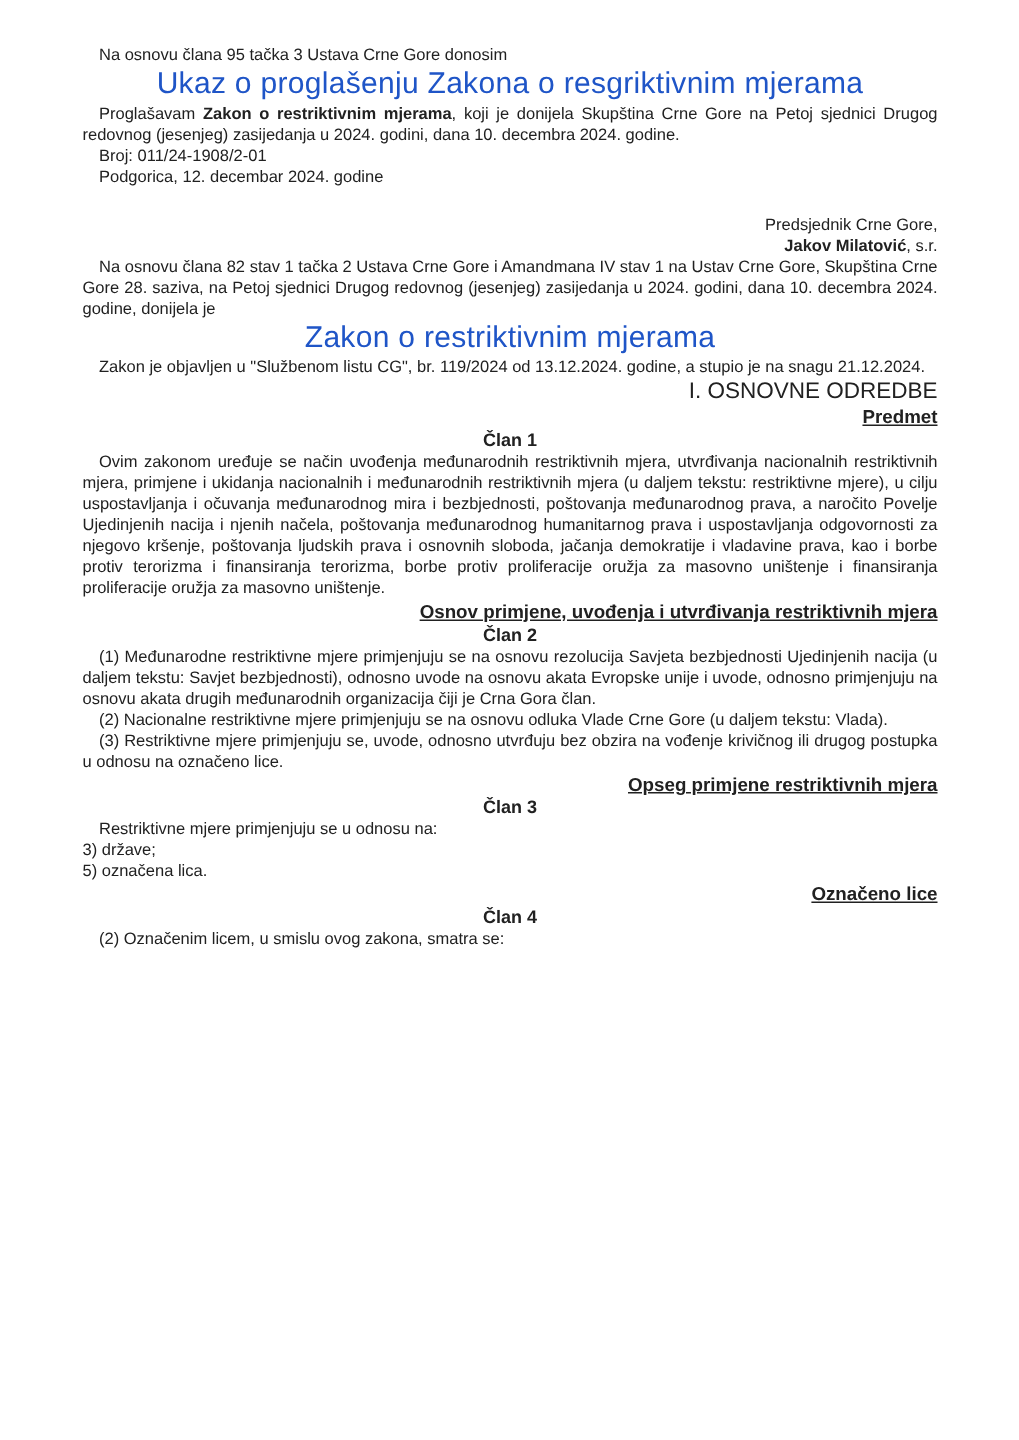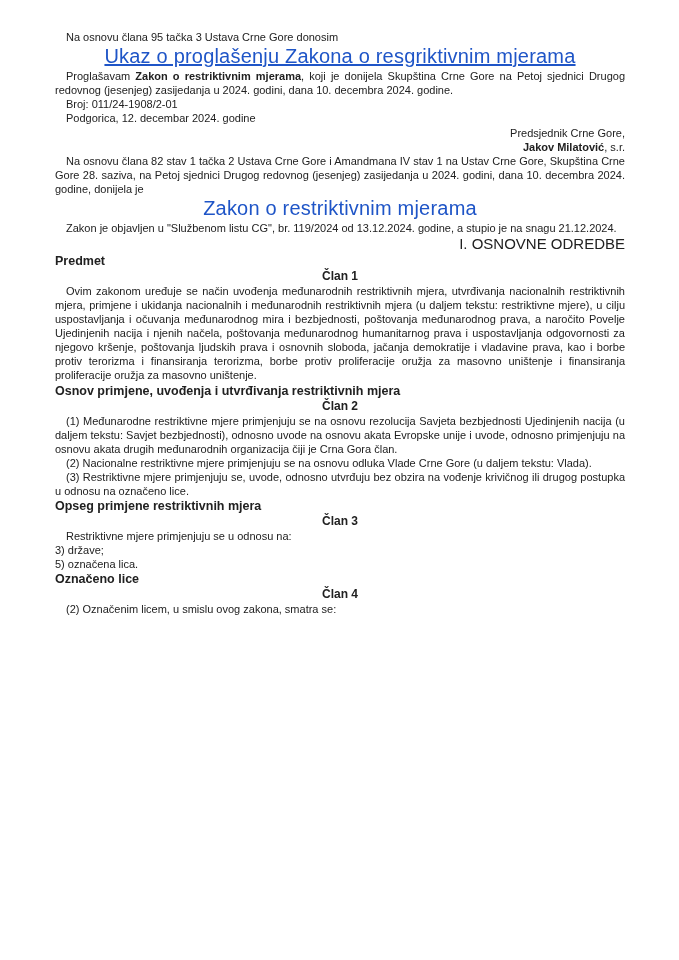--- a/index.html
+++ b/index.html
@@ -20,39 +20,40 @@
   .indent  { text-indent: 11px; }
   .justify { text-align: justify; }
   .blue-title {
     color: #1f55c7;
     font-size: 20px;
     line-height: 25px;
     font-weight: 500;
     text-align: center;
     letter-spacing: 0.2px;
   }
-  .decree-title   { margin-top: 31px; text-decoration: underline; }
+  .decree-title   { margin-top: 31px; }
   .law-title      { margin-top: 30px; }
   .proclamation   { margin-top: 29px; }
   .number-line    { margin-top: 5px; }
-  .signature      { text-align: right; margin-top: 1px; }
+  .signature      { text-align: right; margin-top: 18px; }
   .publication    { margin-top: 45px; }
   .chapter {
     margin-top: 29px;
     font-size: 15px;
     line-height: 18px;
     font-weight: 400;
     text-align: right;
   }
   .sec-heading {
     margin-top: 15px;
     font-size: 12.5px;
     line-height: 16px;
     font-weight: 700;
-    text-align: left;
+    text-align: right;
+    text-decoration: underline;
   }
   .sec-heading.tight { margin-top: 1px; }
   .article {
     margin-top: 14px;
     font-size: 12px;
     line-height: 15px;
     font-weight: 700;
     text-align: center;
   }
   .after-article { margin-top: 7px; }

